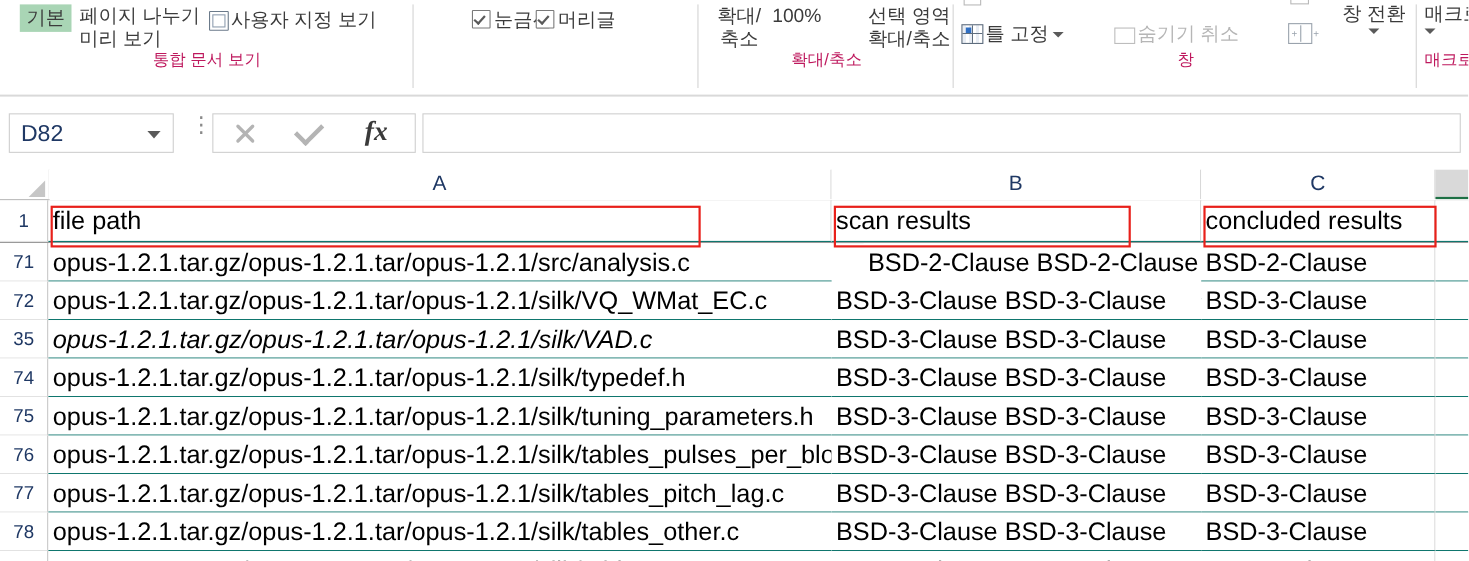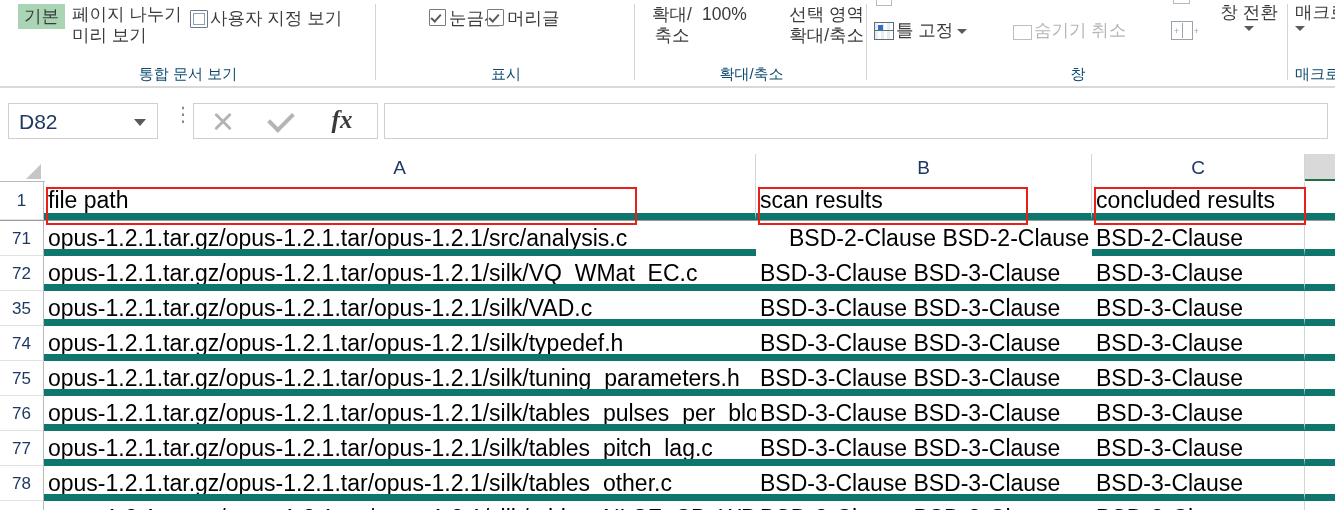--- a/index.html
+++ b/index.html
@@ -14,22 +14,22 @@
   
   .ribbon{
     position:absolute;left:0;top:0;width:1335px;height:88px;
     background:#ffffff;overflow:hidden;
   }
   .rgroup{position:absolute;top:0;height:88px;}
   .rgroup .sep{
     position:absolute;top:4px;right:0;width:1px;height:76px;background:#d4d4d4;
   }
   .gtitle{
-    position:absolute;bottom:4px;left:0;width:100%;
-    text-align:center;font-size:15px;color:#0c4a6e;white-space:nowrap;
+    position:absolute;bottom:24px;left:0;width:100%;
+    text-align:center;font-size:15px;color:#be185d;white-space:nowrap;
   }
   .gbody{position:absolute;left:0;top:0;width:100%;height:60px;}
 
   .rbtn{
     position:absolute;font-size:17.5px;color:#3b3b3b;line-height:21px;
     white-space:nowrap;
   }
   .rbtn.sel{background:#a9d5b5;}
   .rbtn.dim{color:#b6b6b6;}
   .wrap2{white-space:normal;}
@@ -165,21 +165,21 @@
     border-left:15px solid transparent;border-bottom:15px solid #c6c6c6;
   }
   .rowhead{
     position:absolute;left:0;width:44px;text-align:center;
     font-size:17px;color:#1f3864;border-right:1px solid #b8b8b8;
     border-bottom:1px solid #e2e2e2;box-sizing:border-box;background:#fff;
   }
   .cell{
     position:absolute;overflow:hidden;white-space:nowrap;
     font-size:23px;color:#000;box-sizing:border-box;
-    border-right:1px solid #d4d4d4;border-bottom:7px solid #0f766e;
+    border-right:1px solid #d4d4d4;border-bottom:1px solid #0f766e;
     padding-left:4px;background:#fff;
   }
   .cell.overflow{border-right:none;}
   .frozen-line{
     position:absolute;left:0;width:1335px;height:1px;background:#9a9a9a;
   }
   .redbox{
     position:absolute;border:2.5px solid #e8201a;box-sizing:border-box;
     pointer-events:none;
   }
@@ -205,21 +205,20 @@
 
     <div class="rgroup" style="left:377px;width:258px;">
       <div class="gbody">
         <div class="rbtn" style="left:12px;top:8px;padding-left:40px;">
           <span class="chk"></span><span>눈금선</span>
         </div>
         <div class="rbtn" style="left:110px;top:8px;">
           <span class="chk"></span><span>머리글</span>
         </div>
       </div>
-      <div class="gtitle">표시</div>
       <div class="sep"></div>
     </div>
 
     <div class="rgroup" style="left:636px;width:231px;border-radius:13px;">
       <div class="gbody">
         <div class="rbtn wrap2" style="left:9px;top:4px;width:54px;text-align:center;">확대/ 축소</div>
         <div class="rbtn" style="left:66px;top:4px;">100%</div>
         <div class="rbtn wrap2" style="left:136px;top:4px;width:92px;text-align:right;">선택 영역 확대/축소</div>
       </div>
       <div class="gtitle">확대/축소</div>
@@ -309,21 +308,21 @@
     <div class="cell" style="left:1092px;top:67px;width:213px;height:35px;line-height:34px;">BSD-2-Clause</div>
     <div class="cell" style="left:1305px;top:67px;width:30px;height:35px;border-right:none;"></div>
 
     <div class="rowhead" style="top:102px;height:35px;line-height:35px;">72</div>
     <div class="cell overflow" style="left:44px;top:102px;width:712px;height:35px;line-height:34px;">opus-1.2.1.tar.gz/opus-1.2.1.tar/opus-1.2.1/silk/VQ_WMat_EC.c</div>
     <div class="cell overflow" style="left:756px;top:102px;width:336px;height:35px;line-height:34px;">BSD-3-Clause BSD-3-Clause</div>
     <div class="cell" style="left:1092px;top:102px;width:213px;height:35px;line-height:34px;">BSD-3-Clause</div>
     <div class="cell" style="left:1305px;top:102px;width:30px;height:35px;border-right:none;"></div>
 
     <div class="rowhead" style="top:137px;height:35px;line-height:35px;">35</div>
-    <div class="cell overflow" style="left:44px;top:137px;width:712px;height:35px;line-height:34px;">opus-1.2.1.tar.gz/opus-1.2.1.tar/opus-1.2.1/silk/VAD.c</div>
+    <div class="cell overflow" style="left:44px;top:137px;width:712px;height:35px;line-height:34px;font-style:italic;">opus-1.2.1.tar.gz/opus-1.2.1.tar/opus-1.2.1/silk/VAD.c</div>
     <div class="cell overflow" style="left:756px;top:137px;width:336px;height:35px;line-height:34px;">BSD-3-Clause BSD-3-Clause</div>
     <div class="cell" style="left:1092px;top:137px;width:213px;height:35px;line-height:34px;">BSD-3-Clause</div>
     <div class="cell" style="left:1305px;top:137px;width:30px;height:35px;border-right:none;"></div>
 
     <div class="rowhead" style="top:172px;height:35px;line-height:35px;">74</div>
     <div class="cell overflow" style="left:44px;top:172px;width:712px;height:35px;line-height:34px;">opus-1.2.1.tar.gz/opus-1.2.1.tar/opus-1.2.1/silk/typedef.h</div>
     <div class="cell overflow" style="left:756px;top:172px;width:336px;height:35px;line-height:34px;">BSD-3-Clause BSD-3-Clause</div>
     <div class="cell" style="left:1092px;top:172px;width:213px;height:35px;line-height:34px;">BSD-3-Clause</div>
     <div class="cell" style="left:1305px;top:172px;width:30px;height:35px;border-right:none;"></div>
 

